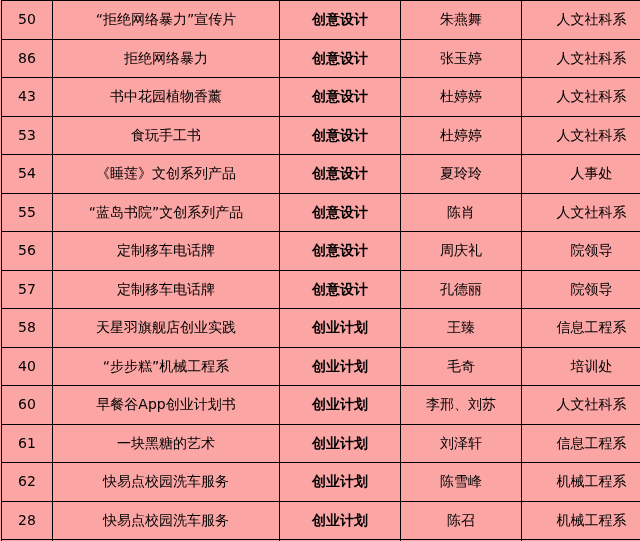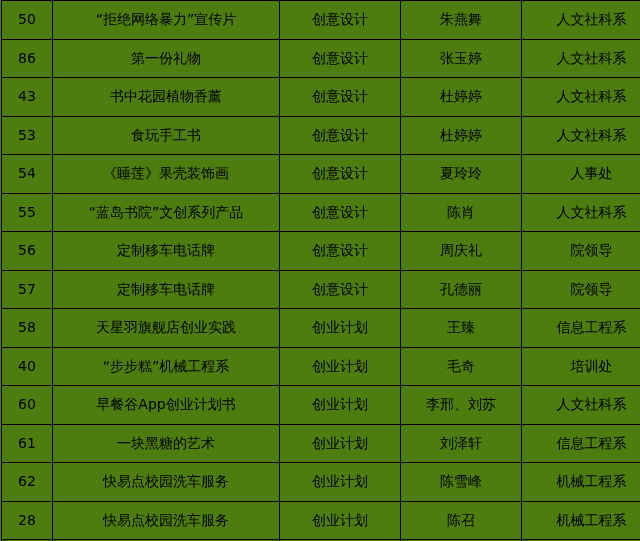--- a/index.html
+++ b/index.html
@@ -10,21 +10,21 @@
   body {
     width: 640px;
     height: 541px;
     font-family: "DejaVu Sans", "Liberation Sans", sans-serif;
     overflow: hidden;
   }
   .sheet {
     width: 640px;
     height: 541px;
     position: relative;
-    background: #4d7c0f;
+    background: #fca5a5;
   }
   table.grid {
     border-collapse: collapse;
     width: 637px;
     margin-left: 1px;
     table-layout: fixed;
   }
   table.grid td {
     border: 1px solid #000000;
     height: 37.5px;
@@ -32,21 +32,21 @@
     text-align: center;
     vertical-align: middle;
     font-size: 14px;
     color: #000000;
     line-height: 1.2;
     white-space: nowrap;
     overflow: hidden;
   }
   td.c-index { width: 46px; }
   td.c-title { width: 222px; margin-left: 32px; }
-  td.c-category { width: 116px; }
+  td.c-category { width: 116px; font-weight: bold; }
   td.c-person { width: 116px; }
   td.c-dept { width: 135px; }
   .cell-text {
     display: block;
     width: 100%;
     text-align: center;
   }
 </style>
 </head>
 <body>
@@ -69,21 +69,21 @@
           </td>
           <td class="c-dept">
             <span class="cell-text">人文社科系</span>
           </td>
         </tr>
         <tr>
           <td class="c-index">
             <span class="cell-text">86</span>
           </td>
           <td class="c-title">
-            <span class="cell-text">第一份礼物</span>
+            <span class="cell-text">拒绝网络暴力</span>
           </td>
           <td class="c-category">
             <span class="cell-text">创意设计</span>
           </td>
           <td class="c-person">
             <span class="cell-text">张玉婷</span>
           </td>
           <td class="c-dept">
             <span class="cell-text">人文社科系</span>
           </td>
@@ -120,21 +120,21 @@
           </td>
           <td class="c-dept">
             <span class="cell-text">人文社科系</span>
           </td>
         </tr>
         <tr>
           <td class="c-index">
             <span class="cell-text">54</span>
           </td>
           <td class="c-title">
-            <span class="cell-text">《睡莲》果壳装饰画</span>
+            <span class="cell-text">《睡莲》文创系列产品</span>
           </td>
           <td class="c-category">
             <span class="cell-text">创意设计</span>
           </td>
           <td class="c-person">
             <span class="cell-text">夏玲玲</span>
           </td>
           <td class="c-dept">
             <span class="cell-text">人事处</span>
           </td>

